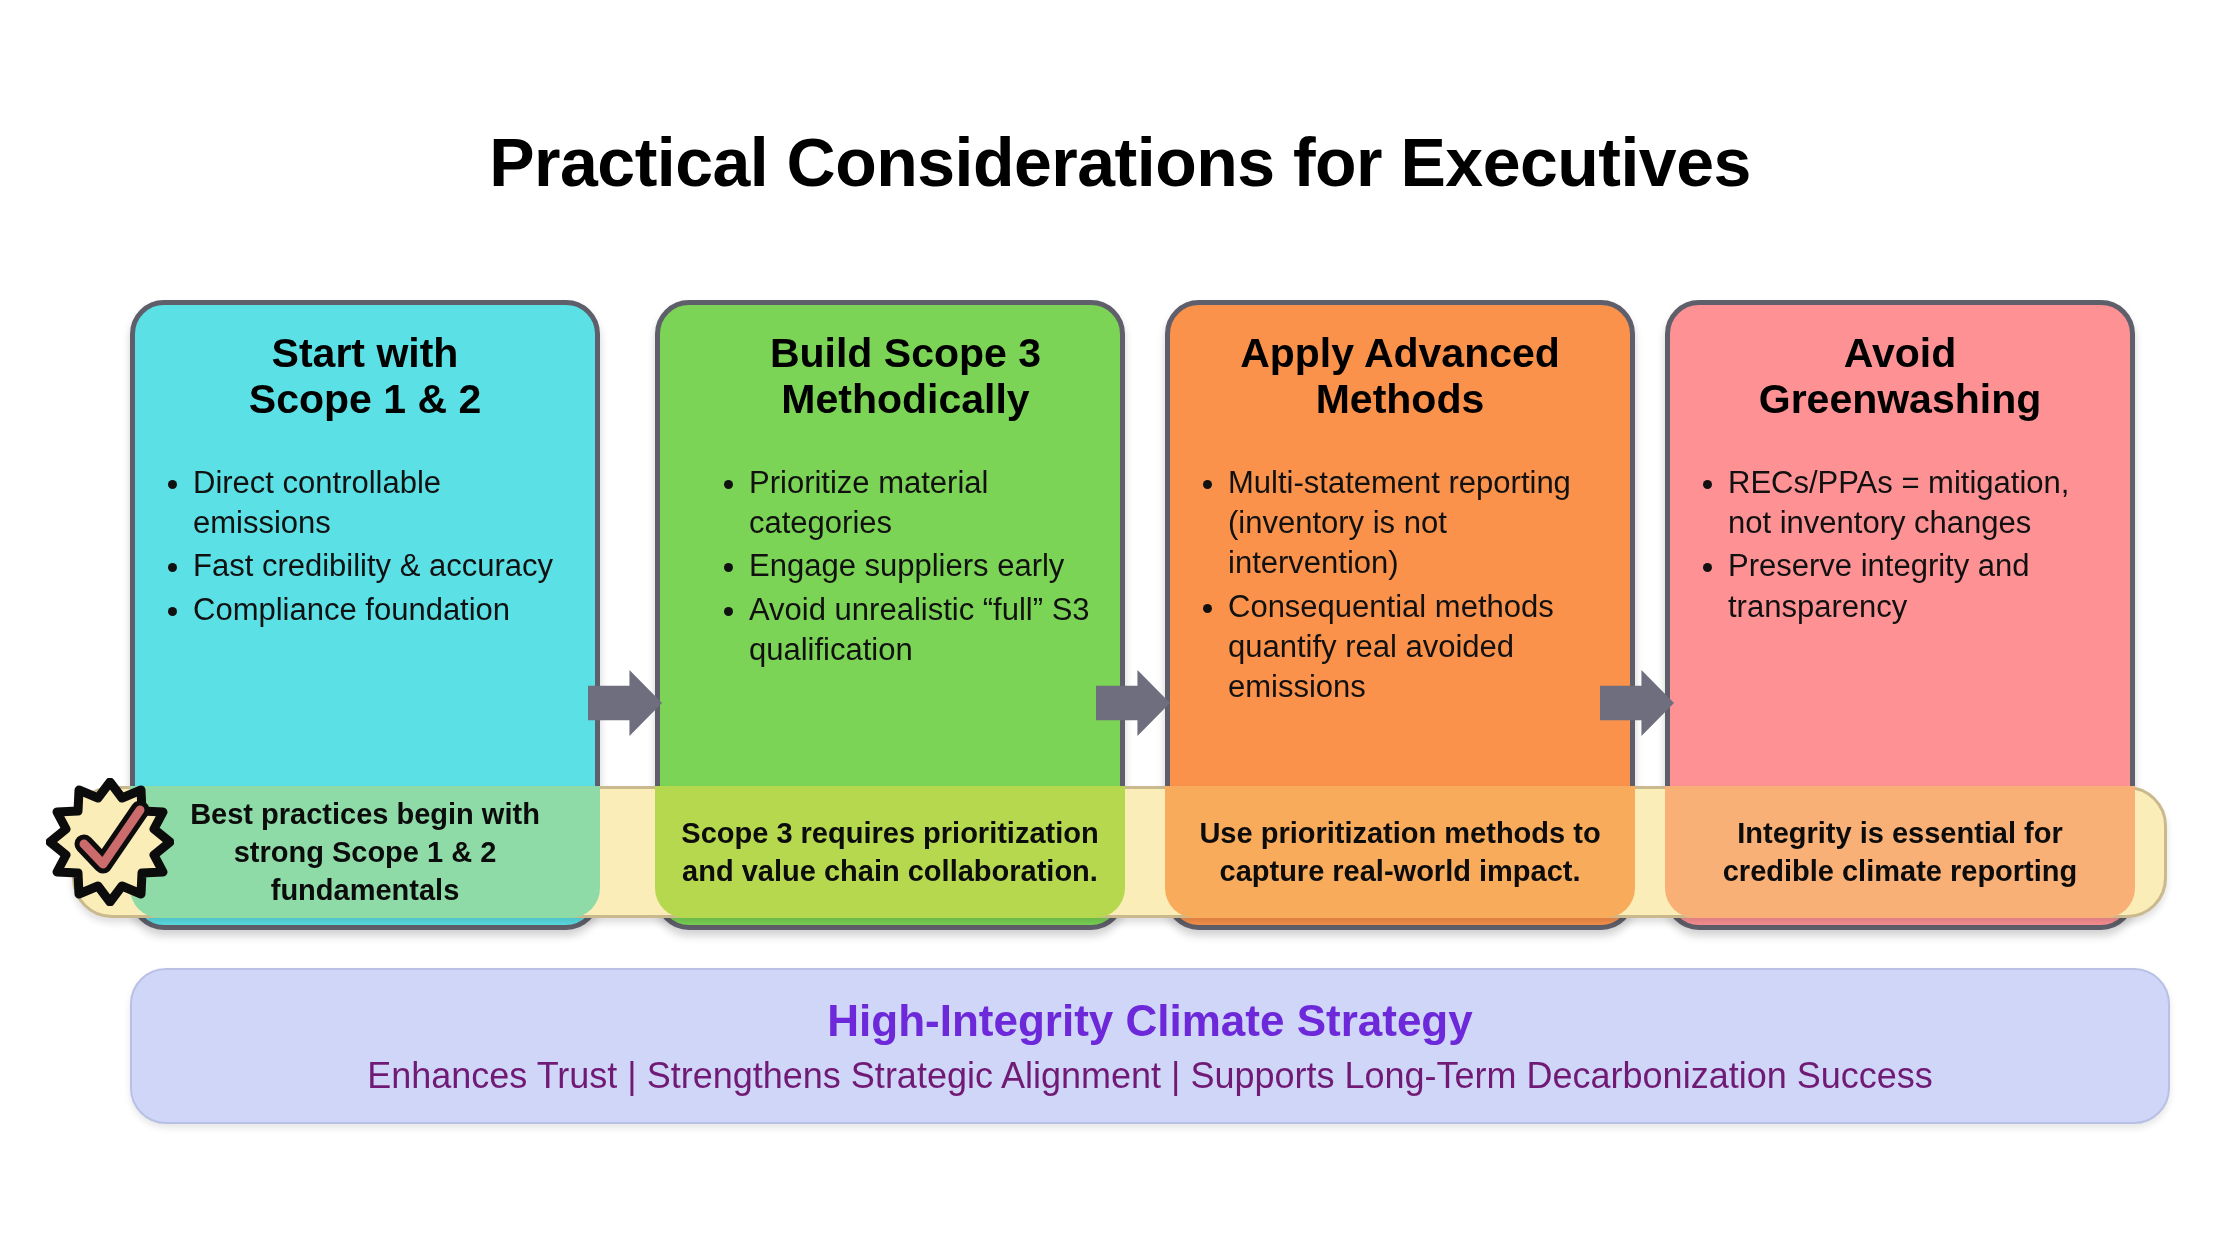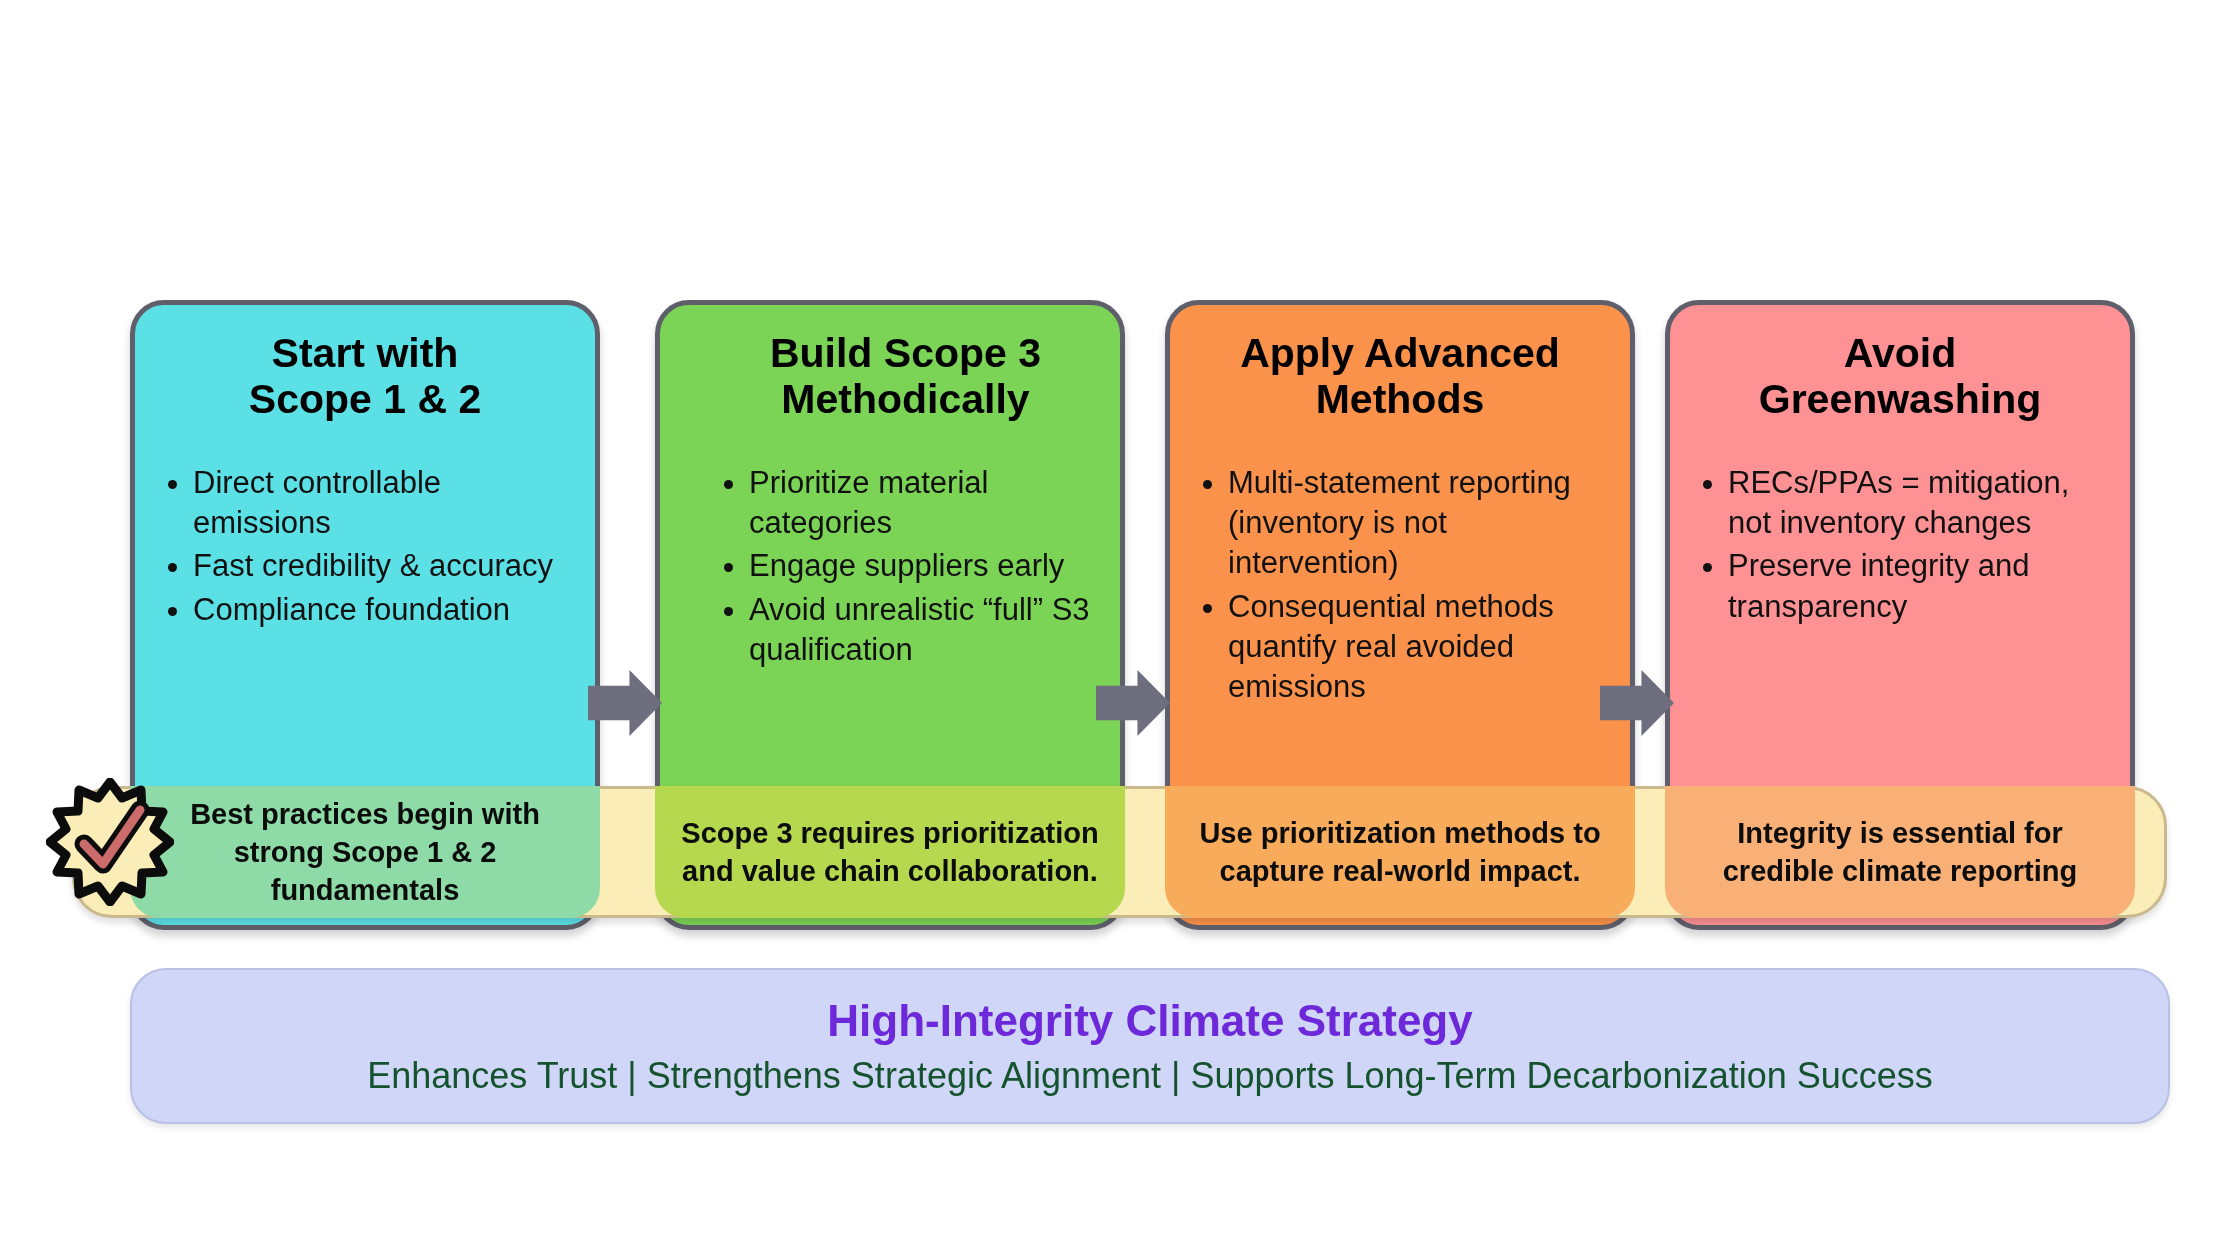--- a/index.html
+++ b/index.html
@@ -170,30 +170,31 @@
   .summary-title {
     font-size: 44px;
     font-weight: bold;
     color: #6d28d9;
     line-height: 1.15;
     text-align: center;
   }
   .summary-sub {
     margin-top: 8px;
     font-size: 36px;
-    color: #14532d;
+    color: #701a75;
     text-align: center;
     line-height: 1.15;
   }
 </style>
 </head>
 <body>
 
 <div id="canvas">
 
+  <div class="page-title">Practical Considerations for Executives</div>
 
   <div class="cards-row">
 
     <div class="card card-1">
       <div class="card-title">
         <div>Start with</div>
         <div>Scope 1 &amp; 2</div>
       </div>
       <ul class="card-bullets">
         <li>Direct controllable emissions</li>

